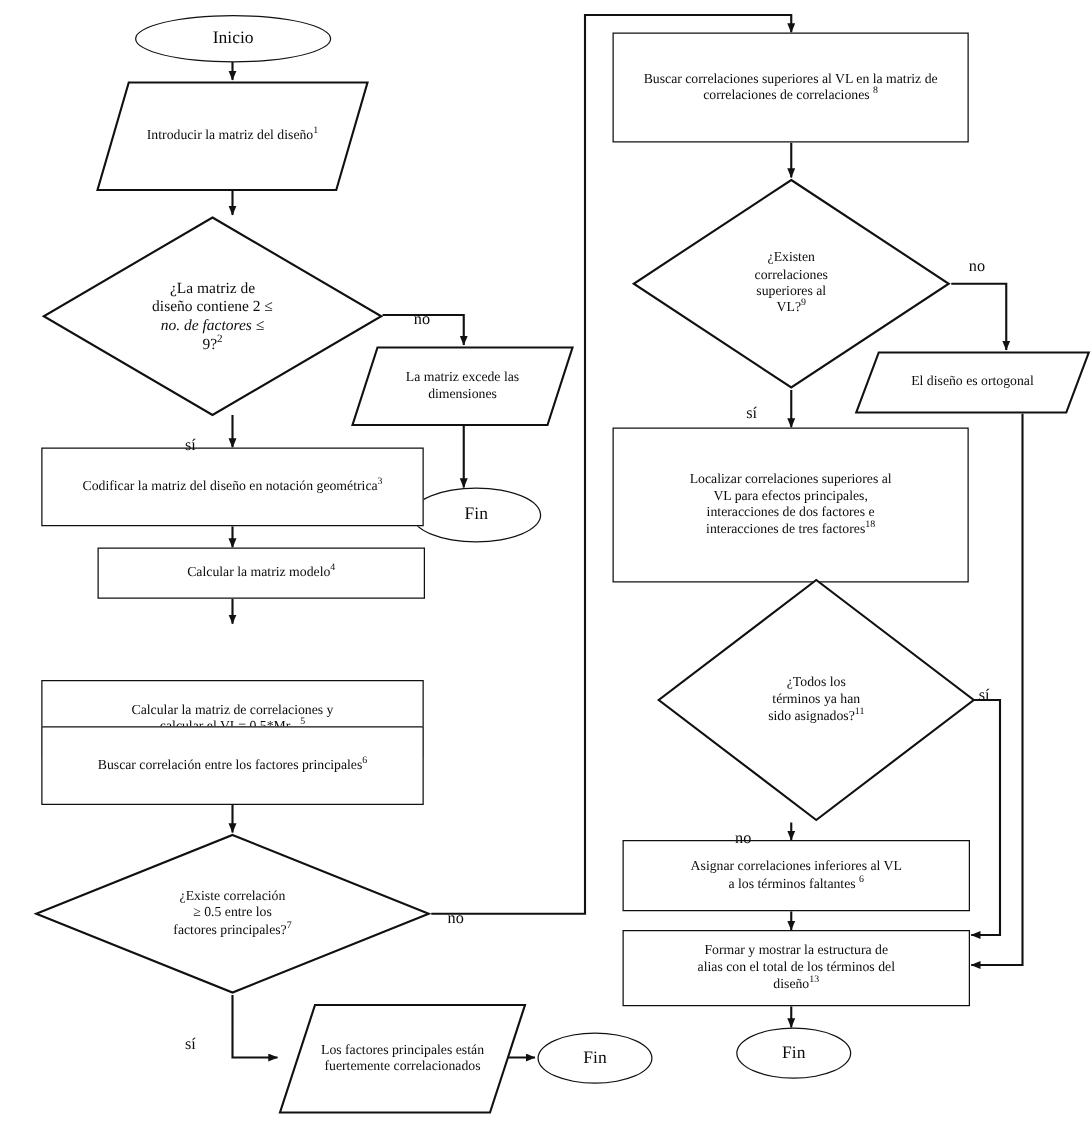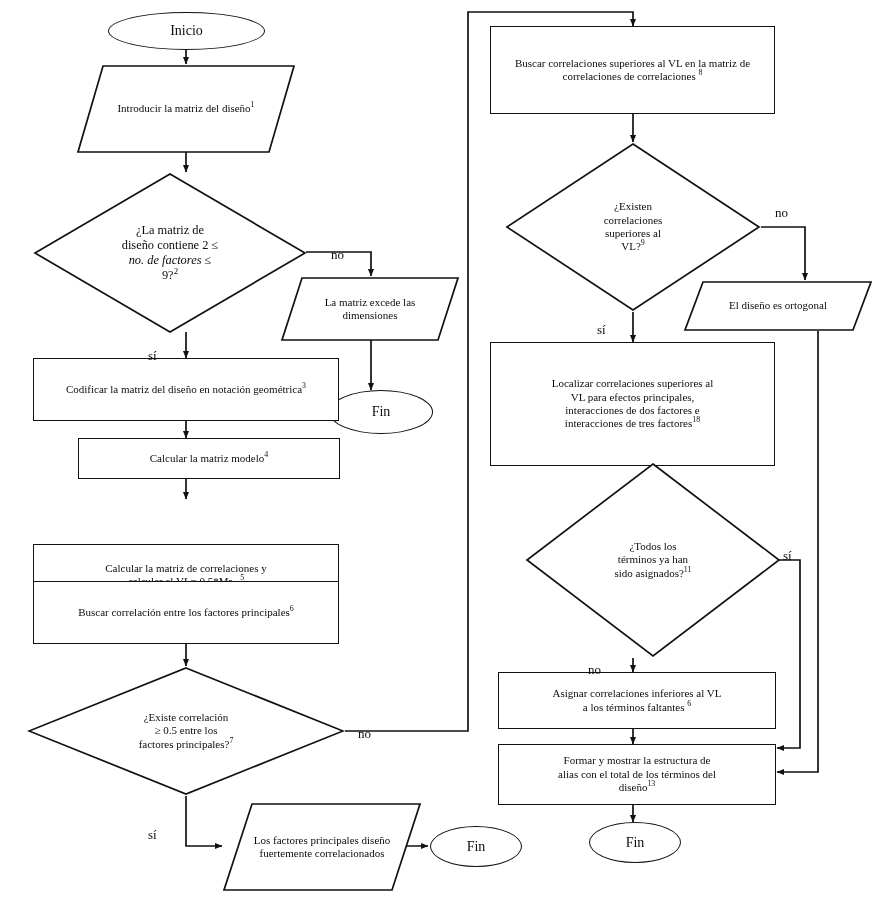--- a/index.html
+++ b/index.html
@@ -211,21 +211,21 @@
       <span>¿Existe correlación</span><br>
       <span>≥ 0.5 entre los</span><br>
       <span>factores principales?</span><sup>7</sup>
     </span>
   </div>
 
   <div class="node io fs13" style="left:222px; top:802px; width:200px; height:90px;">
     <svg viewBox="0 0 200 90" preserveAspectRatio="none">
       <polygon points="30,2 198,2 170,88 2,88" fill="#fff" stroke="#111" stroke-width="1.7"></polygon>
     </svg>
-    <span class="txt">Los factores principales diseño fuertemente correlacionados</span>
+    <span class="txt">Los factores principales están fuertemente correlacionados</span>
   </div>
 
   <div class="node term fs14" style="left:430px; top:826px; width:92px; height:41px;">
     <span class="txt">Fin</span>
   </div>
 
   <div class="node proc fs13" style="left:490px; top:26px; width:285px; height:88px;">
     <span class="txt">
       <span>Buscar correlaciones superiores al VL en la matriz de correlaciones de correlaciones</span> <sup>8</sup>
     </span>

